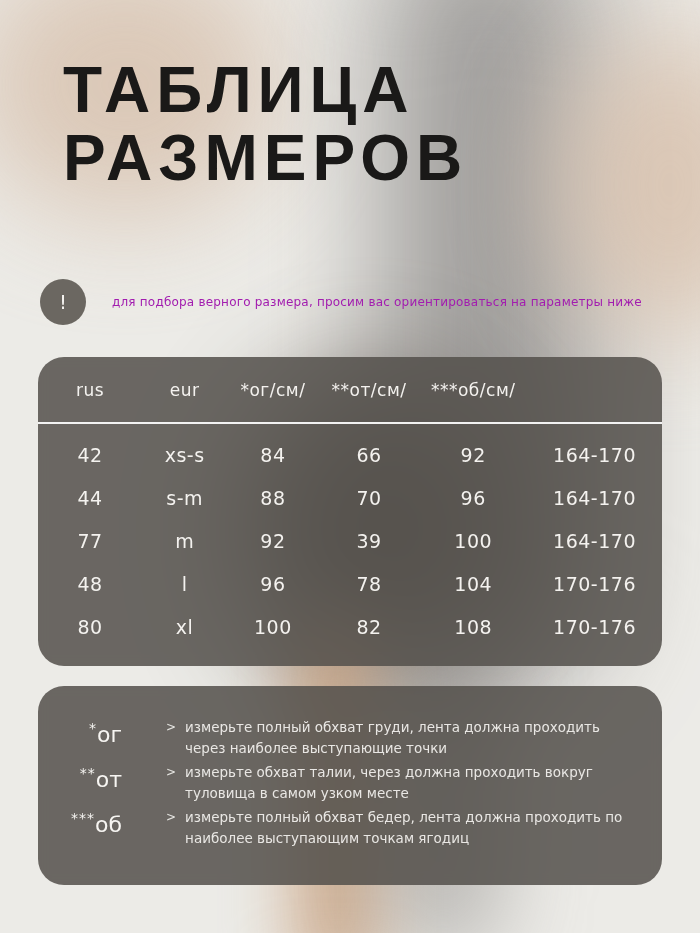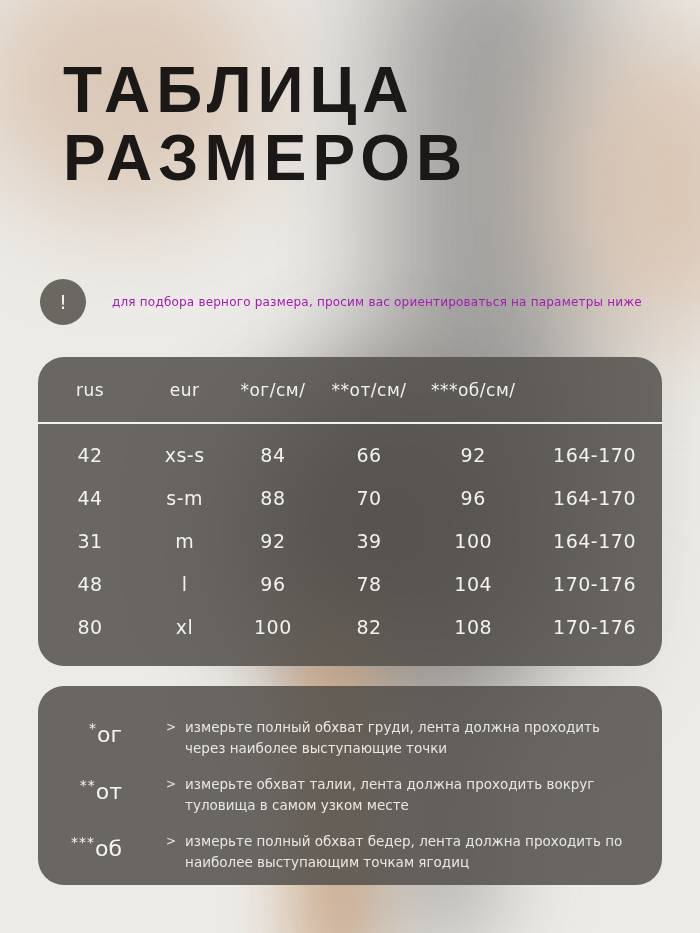--- a/index.html
+++ b/index.html
@@ -54,21 +54,21 @@
     display:grid;
     grid-template-columns:16.7% 13.6% 14.7% 16.1% 17.3% 21.6%;
     align-items:center;
   }
   .thead{height:65px;border-bottom:2px solid rgba(255,255,255,0.92);}
   .th{font-size:17px;text-align:center;letter-spacing:.5px;color:#f4f2ef;}
   .tbody{flex:1;display:flex;flex-direction:column;justify-content:space-around;padding:10px 0 18px;}
   .td{font-size:19px;text-align:center;letter-spacing:.5px;color:#f4f2ef;}
 
   
-  .footnote-card{top:686px;height:199px;display:flex;flex-direction:column;gap:15px;padding-top:31px;box-sizing:border-box;}
+  .footnote-card{top:686px;height:199px;display:flex;flex-direction:column;gap:3px;padding-top:31px;box-sizing:border-box;}
   .footnote-row{display:flex;align-items:flex-start;}
   .fn-term{
     flex:0 0 84px;text-align:right;
     font-size:22px;line-height:22px;color:#f7f5f2;
     white-space:nowrap;
   }
   .fn-stars{font-size:14px;vertical-align:9px;letter-spacing:1px;}
   .fn-desc{
     margin-left:44px;width:472px;
     font-size:13.5px;line-height:1.55;color:#e9e7e4;
@@ -117,21 +117,21 @@
       </div>
       <div class="grid-row">
         <div class="td">44</div>
         <div class="td">s-m</div>
         <div class="td">88</div>
         <div class="td">70</div>
         <div class="td">96</div>
         <div class="td">164-170</div>
       </div>
       <div class="grid-row">
-        <div class="td">31</div>
+        <div class="td">77</div>
         <div class="td">m</div>
         <div class="td">92</div>
         <div class="td">39</div>
         <div class="td">100</div>
         <div class="td">164-170</div>
       </div>
       <div class="grid-row">
         <div class="td">48</div>
         <div class="td">l</div>
         <div class="td">96</div>
@@ -155,21 +155,21 @@
       <div class="fn-term"><span class="fn-stars">*</span><span>ог</span></div>
       <div class="fn-desc">
         <span class="fn-arrow">&gt;</span>
         <span>измерьте полный обхват груди, лента должна проходить через наиболее выступающие точки</span>
       </div>
     </div>
     <div class="footnote-row">
       <div class="fn-term"><span class="fn-stars">**</span><span>от</span></div>
       <div class="fn-desc">
         <span class="fn-arrow">&gt;</span>
-        <span>измерьте обхват талии, лента должна проходить вокруг туловища в самом узком месте</span>
+        <span>измерьте обхват талии, через должна проходить вокруг туловища в самом узком месте</span>
       </div>
     </div>
     <div class="footnote-row">
       <div class="fn-term"><span class="fn-stars">***</span><span>об</span></div>
       <div class="fn-desc">
         <span class="fn-arrow">&gt;</span>
         <span>измерьте полный обхват бедер, лента должна проходить по наиболее выступающим точкам ягодиц</span>
       </div>
     </div>
   </div>

